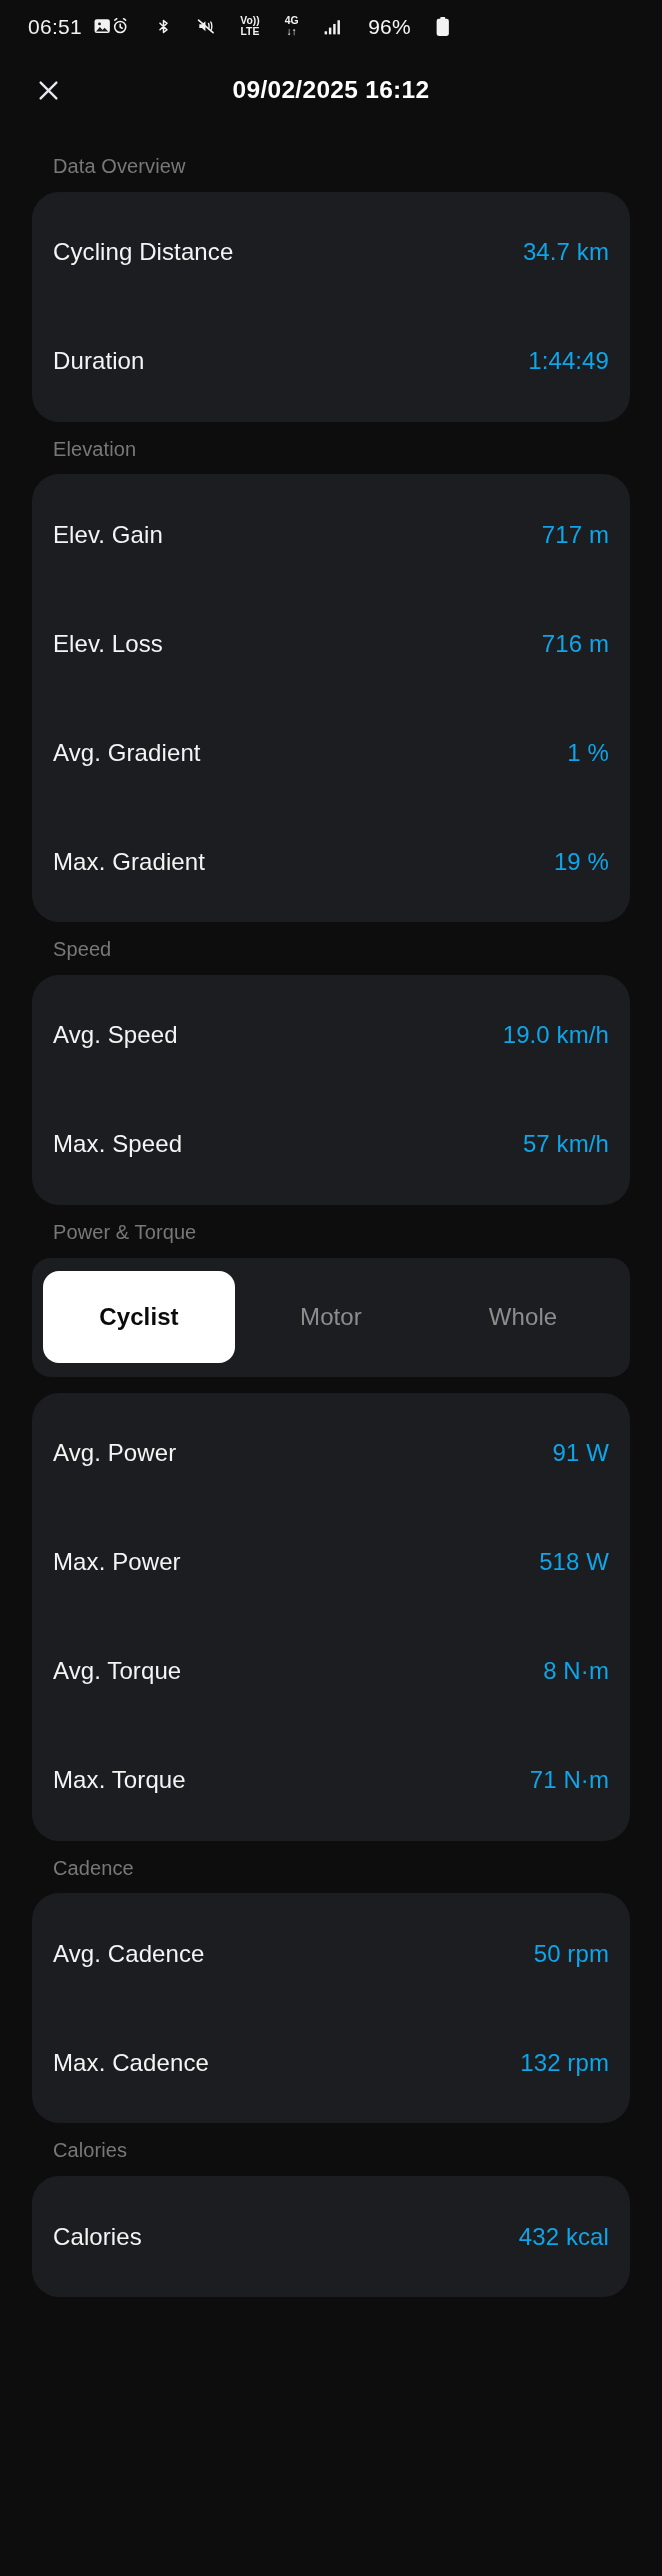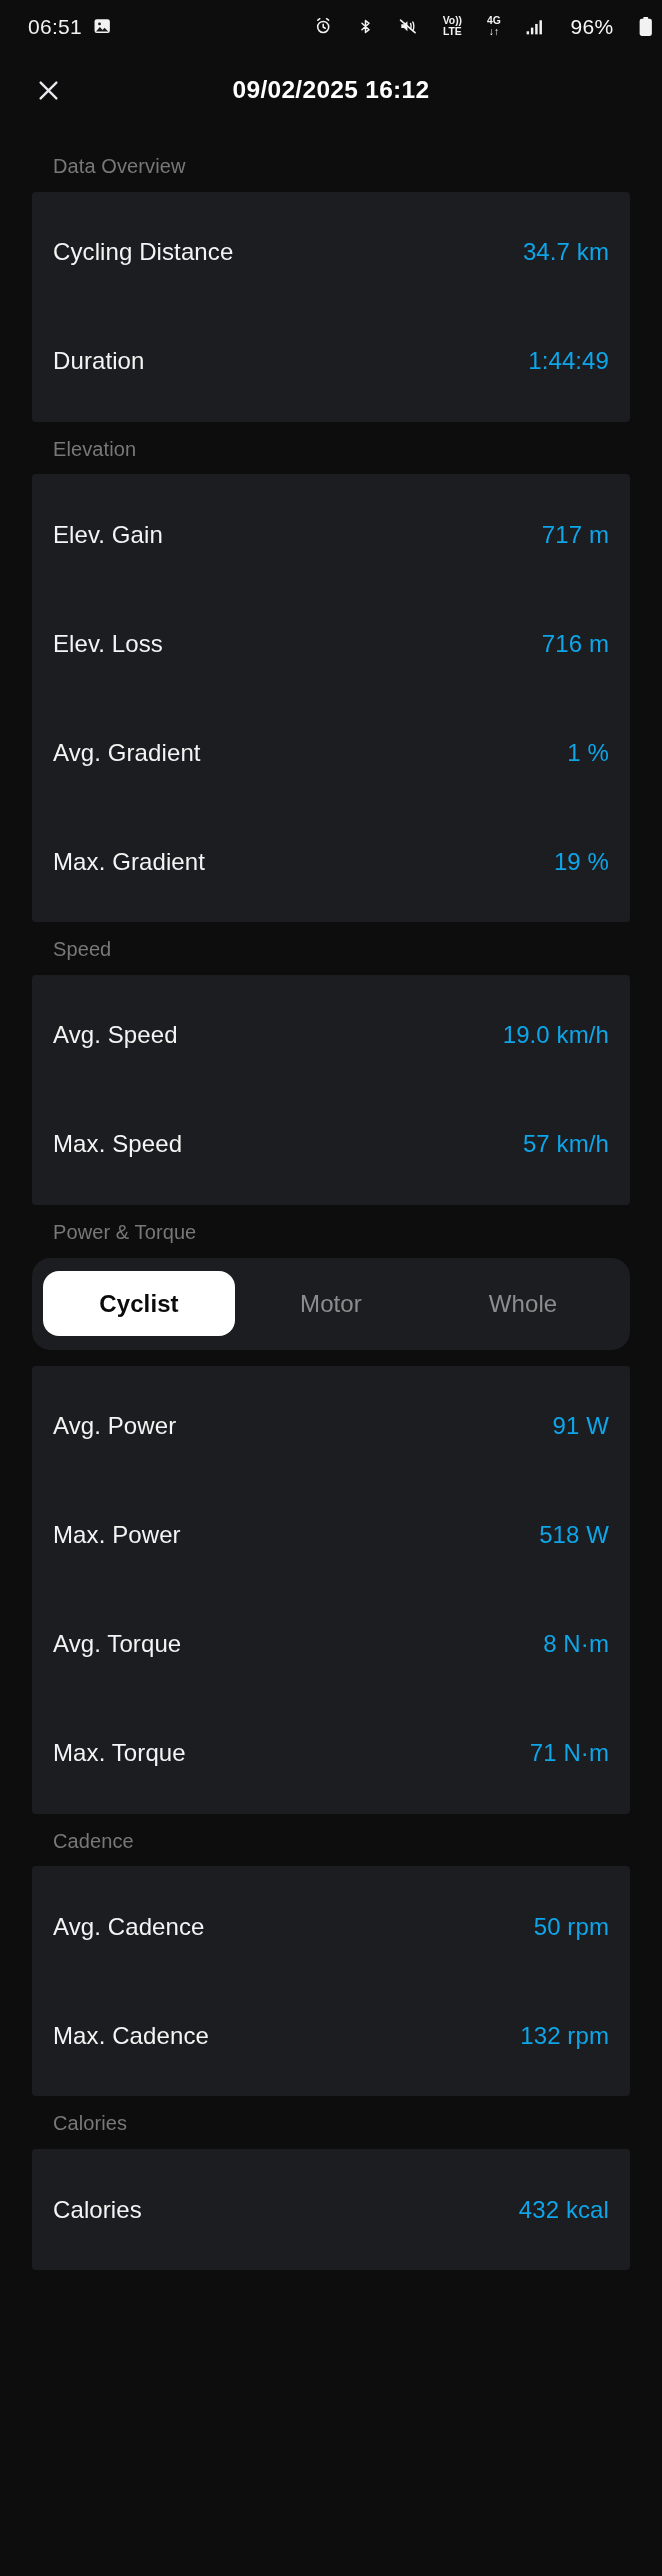--- a/index.html
+++ b/index.html
@@ -6,21 +6,21 @@
   html, body {
     width:662px; height:2576px;
     background:#0d0d0d;
     font-family:"Liberation Sans", sans-serif;
     overflow:hidden;
   }
 
   
   .statusbar {
     height:53px;
-    display:flex; align-items:center; justify-content:space-between;
+    display:flex; align-items:center; 
     padding:0 10px 0 28px;
   }
   .sb-left { display:flex; align-items:center; gap:11px; }
   .sb-clock { color:#f2f2f2; font-size:21px; letter-spacing:0.3px; }
   .sb-right { display:flex; align-items:center; gap:25px; }
   .sb-ic { color:#f2f2f2; display:flex; align-items:center; }
   .sb-batt-text { color:#f7f7f7; font-size:21px; letter-spacing:0.3px; }
   .volte { display:flex; flex-direction:column; align-items:center;
            color:#f2f2f2; font-size:10.4px; line-height:10.4px; font-weight:bold; }
   .net4g { display:flex; flex-direction:column; align-items:center;
@@ -52,21 +52,21 @@
   .section { margin-top:16px; }
   .section-title {
     color:#787878;
     font-size:20px;
     padding:0 21px 13.5px 21px;
     letter-spacing:0.1px;
   }
 
   .card {
     background:#1c1d20;
-    border-radius:4px;
+    border-radius:27px;
     padding:6.1px 0;
   }
 
   .row {
     height:109px;
     display:flex; align-items:center; justify-content:space-between;
     padding:0 21px;
   }
   .row-label {
     color:#f4f4f4;
@@ -83,21 +83,21 @@
   
   .tab-card {
     background:#1c1d20;
     border-radius:18.4px;
     display:flex;
     padding:13.5px 11px;
     margin-bottom:16px;
   }
   .tab {
     flex:1;
-    height:65px;
+    height:92px;
     display:flex; align-items:center; justify-content:center;
     border-radius:16px;
     color:#8d8d8d;
     font-size:24px;
     letter-spacing:0.1px;
   }
   .tab.active {
     background:#ffffff;
     color:#0b0b0b;
     font-weight:bold;

